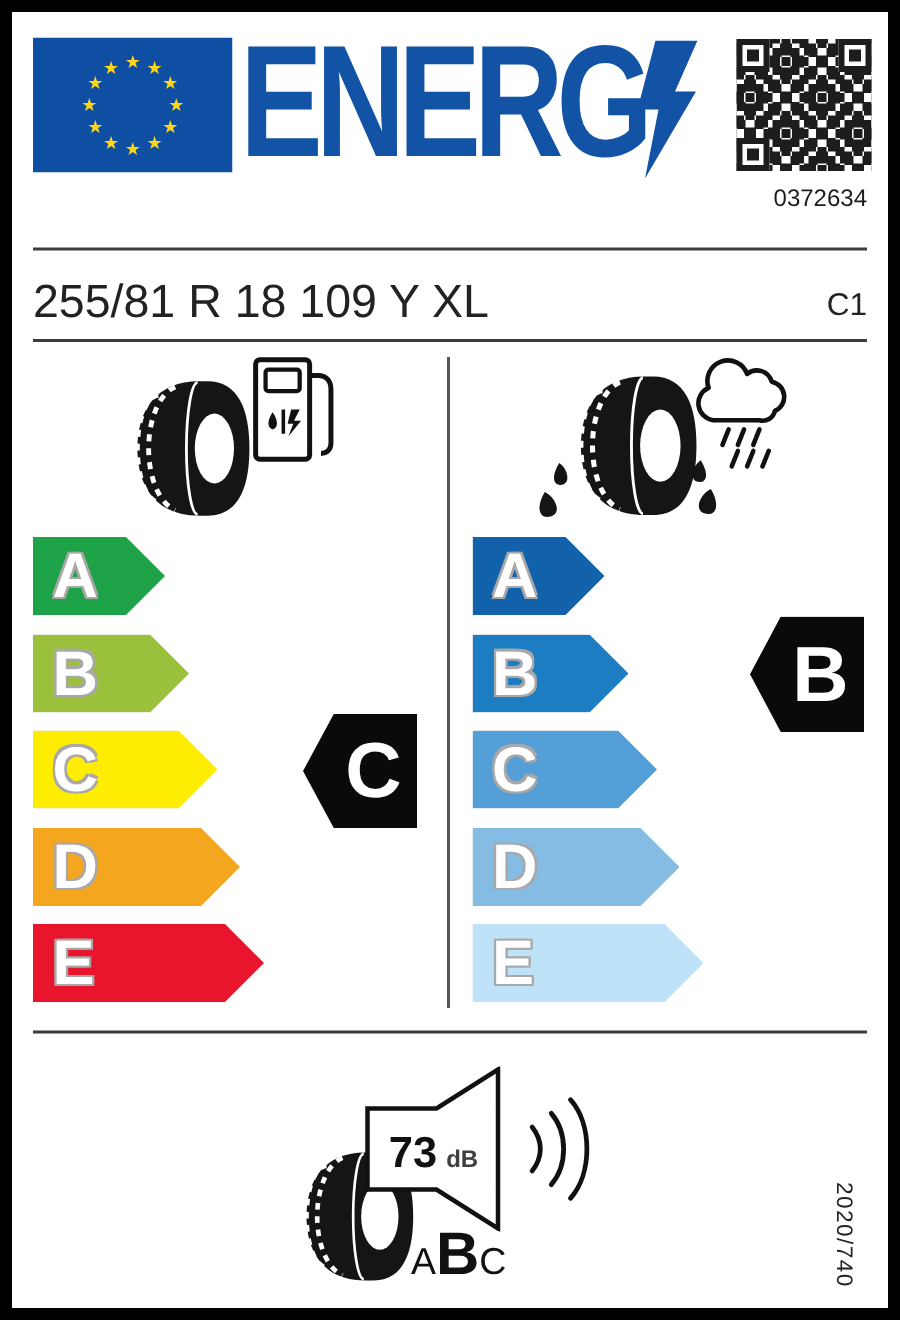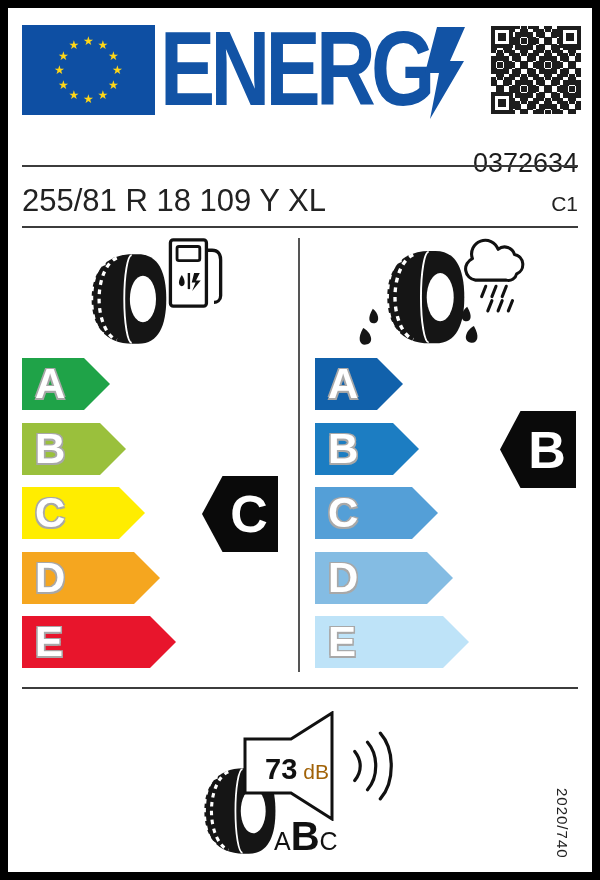--- a/index.html
+++ b/index.html
@@ -14,21 +14,21 @@
   .bolt{left:424px;top:27px;}
   .qr{left:489px;top:24px;width:94px;height:92px;background:#fff;}
   .qr-pat{position:absolute;inset:2px;background-color:#fff;background:
     repeating-conic-gradient(#1d1d1d 0 25%, rgba(0,0,0,0) 0 50%) 0 0/12px 12px,
     repeating-conic-gradient(#1d1d1d 0 25%, rgba(0,0,0,0) 0 50%) 5px 3px/16px 16px;}
   .finder{position:absolute;width:22px;height:22px;border:4px solid #1d1d1d;background:#fff;box-sizing:border-box;}
   .finder i{position:absolute;left:3px;top:3px;width:8px;height:8px;background:#1d1d1d;}
   .f-tl{left:2px;top:2px;} .f-tr{right:2px;top:2px;} .f-bl{left:2px;bottom:2px;}
   
   .brand{left:22px;top:134px;font-size:25px;font-weight:bold;color:#1c1c1c;}
-  .typeid{right:22px;top:148px;font-size:27px;color:#1c1c1c;}
+  .typeid{right:22px;top:124px;font-size:16px;color:#1c1c1c;}
   .sizedes{left:22px;top:183px;font-size:31px;font-weight:400;color:#222;}
   .tclass{right:22px;top:192px;font-size:21px;color:#222;}
   .hr{left:22px;width:556px;height:2px;background:#3c3c3c;}
   .hr1{top:165px;} .hr2{top:226px;} .hr3{top:687px;}
   .vdiv{left:298px;top:238px;width:2px;height:434px;background:#555;}
   
   .sc{height:52px;clip-path:polygon(0 0,calc(100% - 26px) 0,100% 50%,calc(100% - 26px) 100%,0 100%);
     display:flex;align-items:center;padding-left:13px;box-sizing:border-box;
     filter:drop-shadow(0 0 1px rgba(70,70,70,.65));}
   .sc span{font-size:42px;font-weight:bold;color:#fff;line-height:1;
@@ -36,22 +36,22 @@
   .lx{left:22px;} .rx{left:315px;}
   .row1{top:358px;} .row2{top:423px;} .row3{top:487px;} .row4{top:552px;} .row5{top:616px;}
   .w1{width:88px;} .w2{width:104px;} .w3{width:123px;} .w4{width:138px;} .w5{width:154px;}
   
   .rating{background:#0a0a0a;clip-path:polygon(0 50%,27% 0,100% 0,100% 100%,27% 100%);
     display:flex;align-items:center;justify-content:center;padding-left:18px;box-sizing:border-box;}
   .rating span{color:#fff;font-weight:bold;font-size:52px;line-height:1;}
   .rate-fuel{left:202px;top:476px;width:76px;height:76px;}
   .rate-wet{left:500px;top:411px;width:76px;height:77px;}
   
-  .noise-val{left:249px;top:753px;width:80px;display:flex;align-items:baseline;justify-content:flex-end;gap:6px;z-index:4;}
-  .noise-val b{font-size:29px;font-weight:bold;color:#111;} .noise-val em{font-style:normal;font-size:21px;color:#a16207;}
+  .noise-val{left:249px;top:753px;width:80px;display:flex;align-items:baseline;justify-content:center;gap:6px;z-index:4;}
+  .noise-val b{font-size:29px;font-weight:bold;color:#111;} .noise-val em{font-style:normal;font-size:16px;color:#404040;font-weight:bold;}
   .abc{left:274px;top:814px;display:flex;align-items:baseline;z-index:4;color:#111;}
   .abc .la{font-size:25px;} .abc .lb{font-size:40px;font-weight:bold;} .abc .lc{font-size:25px;}
   .reg{left:554px;top:788px;writing-mode:vertical-rl;font-size:15px;letter-spacing:1px;color:#222;}
   svg{display:block;}
 </style>
 </head>
 <body>
 
 <div class="label">
   <div class="frame"></div>

